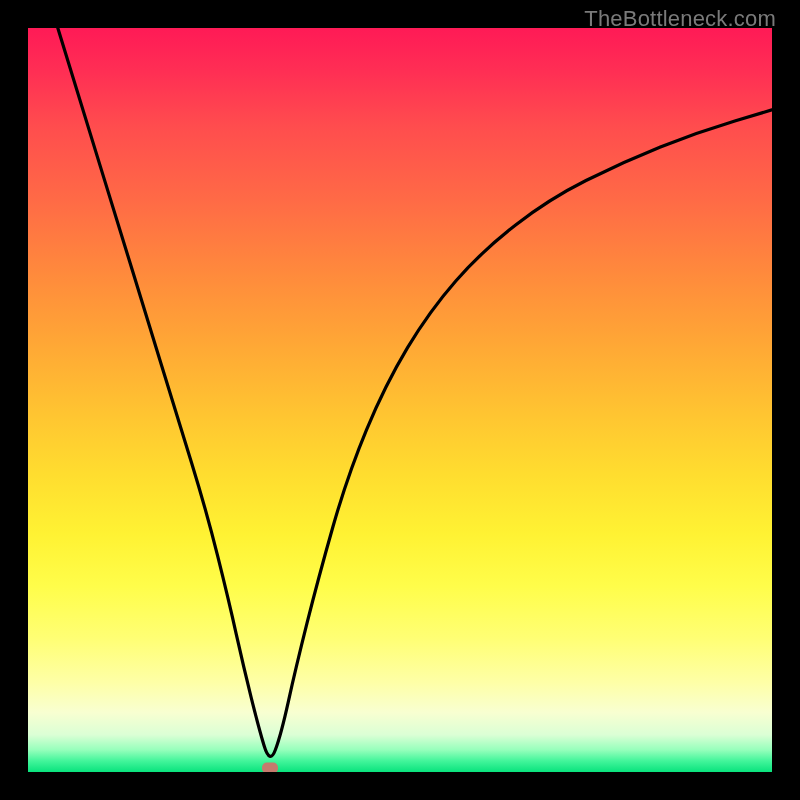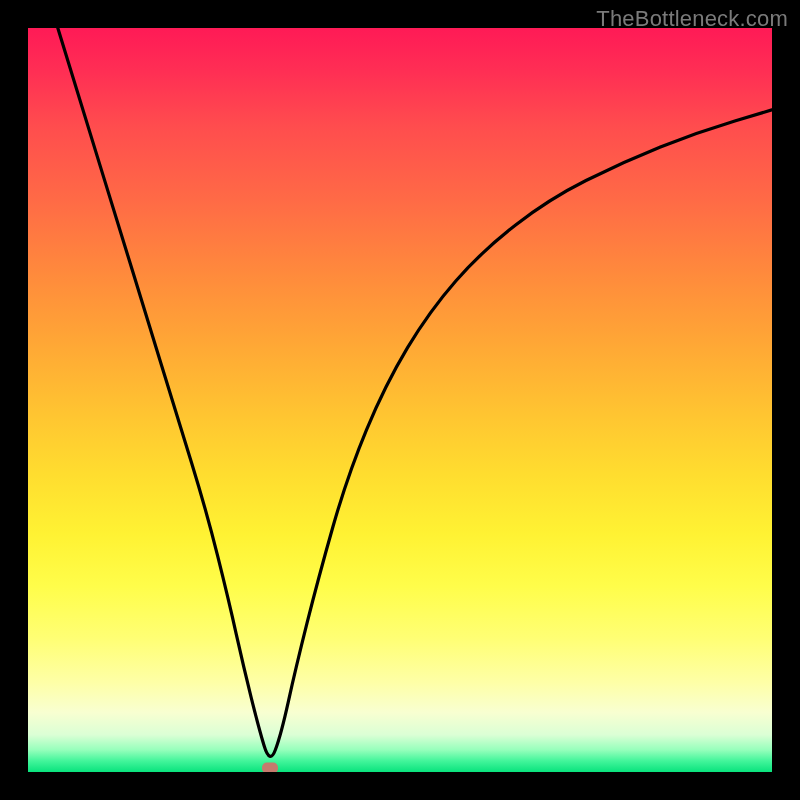--- a/index.html
+++ b/index.html
@@ -6,21 +6,21 @@
   html, body { width: 800px; height: 800px; overflow: hidden; background: #000; }
   .frame {
     position: relative;
     width: 800px;
     height: 800px;
     background: #000;
   }
   .watermark {
     position: absolute;
     top: 6px;
-    right: 12px;
+    right: 24px;
     font-family: Arial, Helvetica, sans-serif;
     font-size: 22px;
     color: #7a7a7a;
     letter-spacing: 0.2px;
     z-index: 10;
   }
   .plot {
     position: absolute;
     left: 28px;
     top: 28px;

